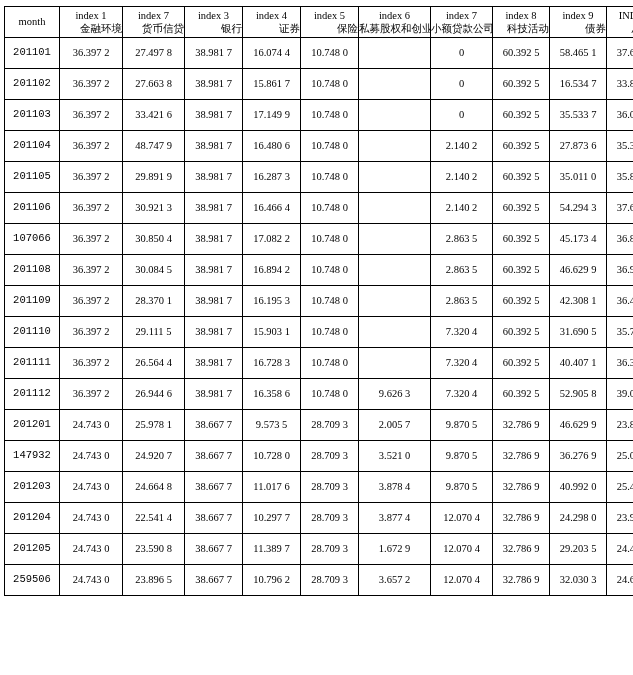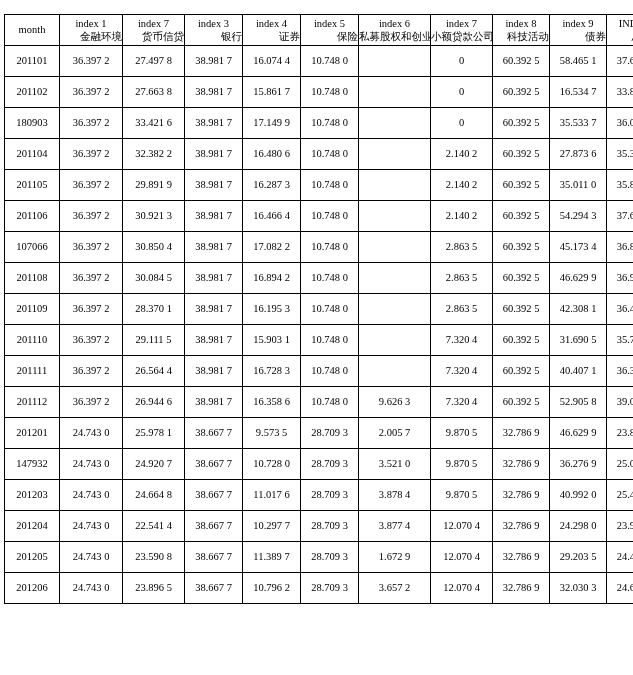--- a/index.html
+++ b/index.html
@@ -11,21 +11,21 @@
     width: 633px;
     height: 675px;
     font-family: "Liberation Serif", "DejaVu Serif", serif;
     color: #000000;
     overflow: hidden;
   }
   .sheet {
     width: 633px;
     height: 675px;
     box-sizing: border-box;
-    padding: 14px 4px 0 4px;
+    padding: 6px 4px 0 4px;
   }
   table.data {
     border-collapse: collapse;
     width: 625px;
     table-layout: fixed;
   }
   table.data th, table.data td {
     border: 1px solid #000000;
     text-align: center;
     vertical-align: middle;
@@ -57,21 +57,21 @@
   .col-i1 { width: 63px; }
   .col-i2 { width: 62px; }
   .col-i3 { width: 58px; }
   .col-i4 { width: 58px; }
   .col-i5 { width: 58px; }
   .col-i6 { width: 72px; }
   .col-i7 { width: 62px; }
   .col-i8 { width: 57px; }
   .col-i9 { width: 57px; }
   .col-idx { width: 57px; }
-  td.month-cell { font-size: 10.5px; }
+  td.month-cell { font-size: 10.5px; font-family: Liberation Mono, monospace; }
 </style>
 </head>
 <body>
 
 <div class="sheet">
   <table class="data">
     <colgroup>
       <col class="col-month">
       <col class="col-i1">
       <col class="col-i2">
@@ -153,36 +153,36 @@
           <td>38.981 7</td>
           <td>15.861 7</td>
           <td>10.748 0</td>
           <td></td>
           <td>0</td>
           <td>60.392 5</td>
           <td>16.534 7</td>
           <td>33.894 9</td>
         </tr>
         <tr>
-          <td class="month-cell">180903</td>
+          <td class="month-cell">201103</td>
           <td>36.397 2</td>
           <td>33.421 6</td>
           <td>38.981 7</td>
           <td>17.149 9</td>
           <td>10.748 0</td>
           <td></td>
           <td>0</td>
           <td>60.392 5</td>
           <td>35.533 7</td>
           <td>36.027 5</td>
         </tr>
         <tr>
           <td class="month-cell">201104</td>
           <td>36.397 2</td>
-          <td>32.382 2</td>
+          <td>48.747 9</td>
           <td>38.981 7</td>
           <td>16.480 6</td>
           <td>10.748 0</td>
           <td></td>
           <td>2.140 2</td>
           <td>60.392 5</td>
           <td>27.873 6</td>
           <td>35.342 7</td>
         </tr>
         <tr>
@@ -348,21 +348,21 @@
           <td>38.667 7</td>
           <td>11.389 7</td>
           <td>28.709 3</td>
           <td>1.672 9</td>
           <td>12.070 4</td>
           <td>32.786 9</td>
           <td>29.203 5</td>
           <td>24.471 9</td>
         </tr>
         <tr>
-          <td class="month-cell">201206</td>
+          <td class="month-cell">259506</td>
           <td>24.743 0</td>
           <td>23.896 5</td>
           <td>38.667 7</td>
           <td>10.796 2</td>
           <td>28.709 3</td>
           <td>3.657 2</td>
           <td>12.070 4</td>
           <td>32.786 9</td>
           <td>32.030 3</td>
           <td>24.696 4</td>

